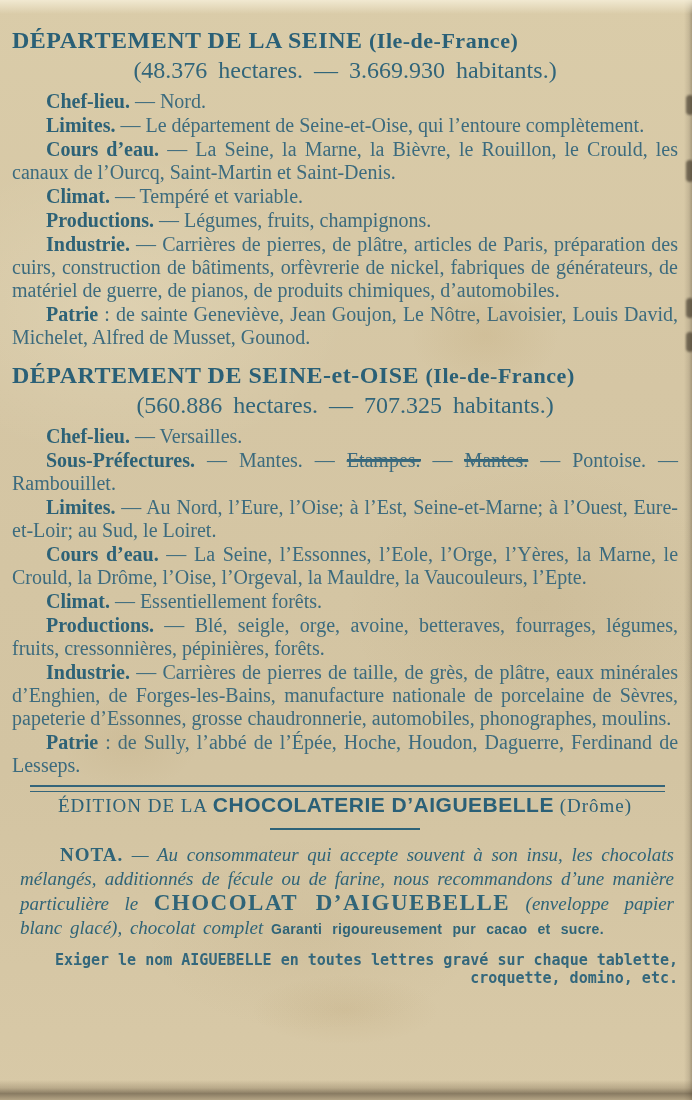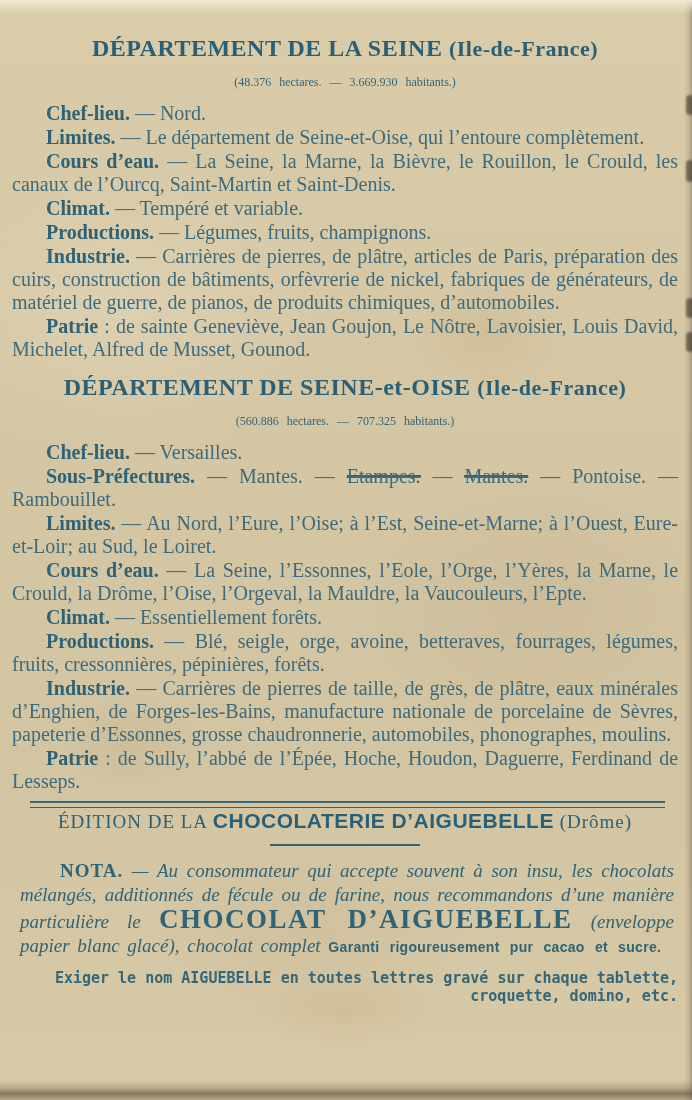--- a/index.html
+++ b/index.html
@@ -44,28 +44,28 @@
   .stain { position: absolute; border-radius: 50%; pointer-events: none; }
   .stain.s1 { left: 410px; top: 280px; width: 150px; height: 110px;
     background: radial-gradient(ellipse at center, rgba(160,120,50,0.10), transparent 70%); }
   .stain.s2 { left: 60px; top: 690px; width: 140px; height: 100px;
     background: radial-gradient(ellipse at center, rgba(150,115,55,0.09), transparent 70%); }
   .stain.s3 { left: 250px; top: 975px; width: 190px; height: 70px;
     background: radial-gradient(ellipse at center, rgba(150,115,55,0.10), transparent 70%); }
 
   
   .title {
-    margin: 8px; text-align: center; font-weight: bold;
+    margin: 0; font-weight: bold;
     font-size: 24px; line-height: 28px; letter-spacing: 0.5px; color: #2a6077;
   }
   .title .region { font-size: 22px; }
   .sec2 .title { margin-top: 12px; }
   .stats {
     margin: 4px 0 8px; text-align: center;
-    font-size: 12px; line-height: 22px; word-spacing: 5px; color: #31657a;
+    font-size: 24px; line-height: 22px; word-spacing: 5px; color: #31657a;
   }
   .entry {
     margin: 0; padding: 0.5px 0; text-align: justify; text-indent: 34px;
     font-size: 20px; line-height: 23px; color: #3c6b7e;
   }
   .entry .lbl { font-weight: bold; color: #2d6277; }
   .strike {
     text-decoration: line-through;
     background-image: linear-gradient(#2d6277, #2d6277);
     background-size: 100% 2px; background-position: 0 54%; background-repeat: no-repeat;
@@ -83,21 +83,21 @@
   .edition .publisher {
     font-family: "Liberation Sans", sans-serif; font-weight: bold;
     font-size: 21px; letter-spacing: 0.5px;
   }
   .short-rule { width: 150px; margin: 9px auto 0; border-top: 2.5px solid #2f6378; }
   .nota {
     margin: 13px 4px 0 8px; font-style: italic; text-align: justify; text-indent: 40px;
     font-size: 19px; line-height: 24px; word-spacing: 3px; color: #2f6478;
   }
   .nota .nota-label { font-style: normal; font-weight: bold; letter-spacing: 1px; }
-  .nota .brand { font-style: normal; font-weight: bold; font-size: 27px; letter-spacing: 1.5px; }
+  .nota .brand { font-style: normal; font-weight: bold; font-size: 23px; letter-spacing: 1.5px; }
   .nota .guarantee {
     font-style: normal; font-weight: bold; font-family: "Liberation Sans", sans-serif;
     font-size: 14px; word-spacing: 6px; letter-spacing: 0.3px;
   }
   .exiger {
     margin: 10px 0 0; text-align: right; color: #33677c;
     font-family: "DejaVu Sans Mono", monospace; font-size: 15px; font-weight: bold;
   }
 </style>
 </head>

